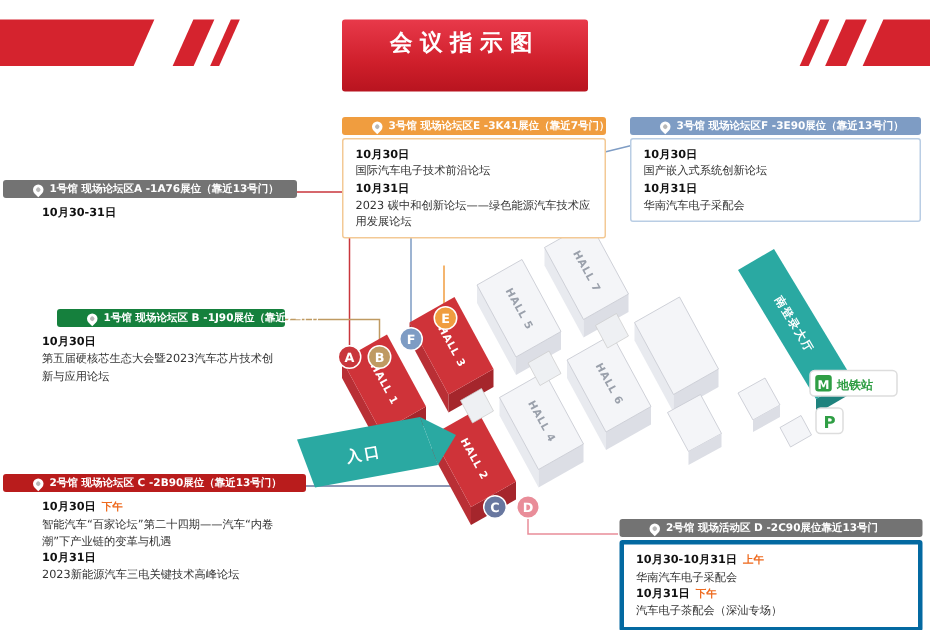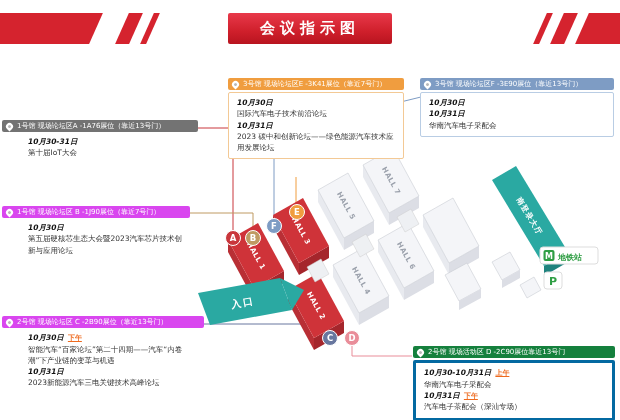--- a/index.html
+++ b/index.html
@@ -5,43 +5,43 @@
   * { margin:0; padding:0; box-sizing:border-box; }
   html,body { background:#ffffff; }
   .page {
     position:relative; width:620px; height:420px; overflow:hidden;
     background:#ffffff;
     font-family:"DejaVu Sans","Liberation Sans",sans-serif;
   }
   
   .stripe { position:absolute; top:13px; height:31px; background:#d5232e; transform:skewX(-24deg); }
   .title-box {
-    position:absolute; left:228px; top:13px; width:164px; height:31px;
+    position:absolute; left:228px; top:13px; width:164px; height:48px;
     background:linear-gradient(180deg,#e8394a 0%,#cf1f2b 60%,#b8141f 100%);
     border-radius:2px; color:#fff; font-size:15px; font-weight:bold;
     letter-spacing:5px; text-align:center; line-height:31px;
   }
   
   .callout { position:absolute; }
   .co-header {
     display:flex; align-items:center; gap:4px;
-    color:#fff; font-size:7px; font-weight:normal; line-height:1.15;
-    padding:2px 5px 2px 4px; border-radius:2px; white-space:nowrap;
+    color:#fff; font-size:7px; font-weight:bold; line-height:1.15;
+    padding:2px 5px 2px 20px; border-radius:2px; white-space:nowrap;
   }
   .pin { width:7px; height:7px; background:#fff; border-radius:50% 50% 50% 0;
          transform:rotate(-45deg); flex:0 0 auto; position:relative; }
   .pin::after { content:""; position:absolute; inset:2px; border-radius:50%; background:rgba(0,0,0,.28); }
-  .h-a { background:#737373; } .h-b { background:#d946ef; }
-  .h-c { background:#d946ef; } .h-d { background:#15803d; }
+  .h-a { background:#737373; } .h-b { background:#15803d;margin-left:36px; }
+  .h-c { background:#b91c1c; } .h-d { background:#737373; }
   .h-e { background:#f09d3f; } .h-f { background:#7e9cc4; }
   .co-body { font-size:7.5px; color:#333; line-height:1.5; padding:4px 4px 0 26px; }
   .co-body.boxed { margin-top:2px; background:#fff; border-radius:2px; padding:4px 6px 5px 8px; }
   .b-e { border:1px solid #f3c995; } .b-f { border:1px solid #b9cde4; } .b-d { border:3px solid #0369a1; }
-  .date { font-weight:bold; color:#111;font-style:italic; }
-  .tag { color:#ee6a1e; font-weight:bold; margin-left:4px; font-size:7px;text-decoration:underline; }
+  .date { font-weight:bold; color:#111; }
+  .tag { color:#ee6a1e; font-weight:bold; margin-left:4px; font-size:7px; }
   .evt { color:#333; }
   
   .map-svg { position:absolute; left:0; top:0; }
   .hall-label { font-size:7px; font-weight:bold; letter-spacing:.5px; }
   .marker-letter { font-size:8.5px; font-weight:bold; fill:#fff; }
 </style>
 </head>
 <body>
 
 <div class="page">
@@ -183,21 +183,20 @@
     </g>
   </svg>
 
   <div class="callout" style="left:2px; top:120px; width:196px;">
     <div class="co-header h-a">
       <span class="pin"></span>
       <span>1号馆 现场论坛区A -1A76展位（靠近13号门）</span>
     </div>
     <div class="co-body">
       <div class="date">10月30-31日</div>
-      <div class="evt">第十届IoT大会</div>
     </div>
   </div>
 
   <div class="callout" style="left:2px; top:206px; width:188px;">
     <div class="co-header h-b">
       <span class="pin"></span>
       <span>1号馆 现场论坛区 B -1J90展位（靠近7号门）</span>
     </div>
     <div class="co-body">
       <div class="date">10月30日</div>
@@ -250,18 +249,19 @@
     </div>
   </div>
 
   <div class="callout" style="left:420px; top:78px; width:194px;">
     <div class="co-header h-f">
       <span class="pin"></span>
       <span>3号馆 现场论坛区F -3E90展位（靠近13号门）</span>
     </div>
     <div class="co-body boxed b-f">
       <div class="date">10月30日</div>
+      <div class="evt">国产嵌入式系统创新论坛</div>
       <div class="date">10月31日</div>
       <div class="evt">华南汽车电子采配会</div>
     </div>
   </div>
 
 </div>
 
 </body></html>

